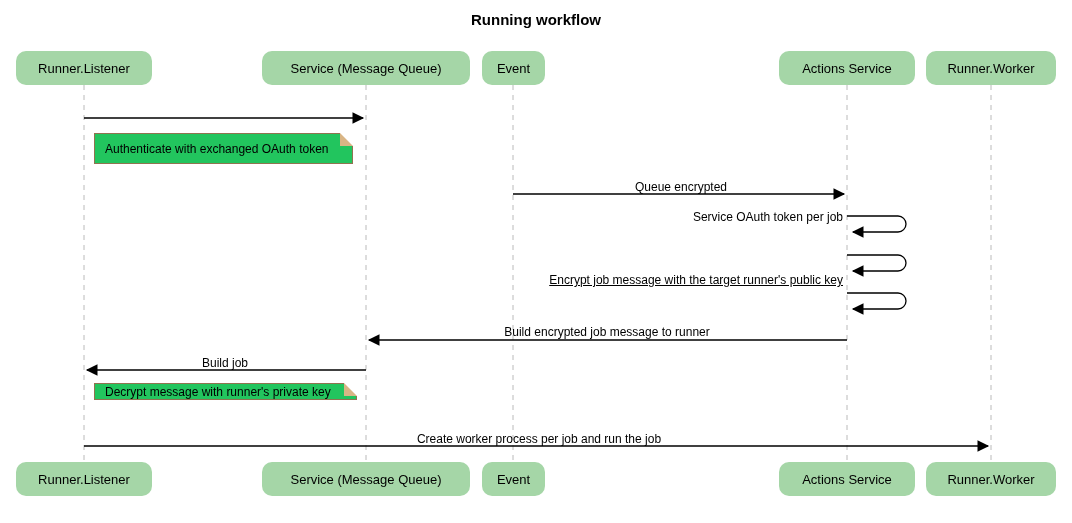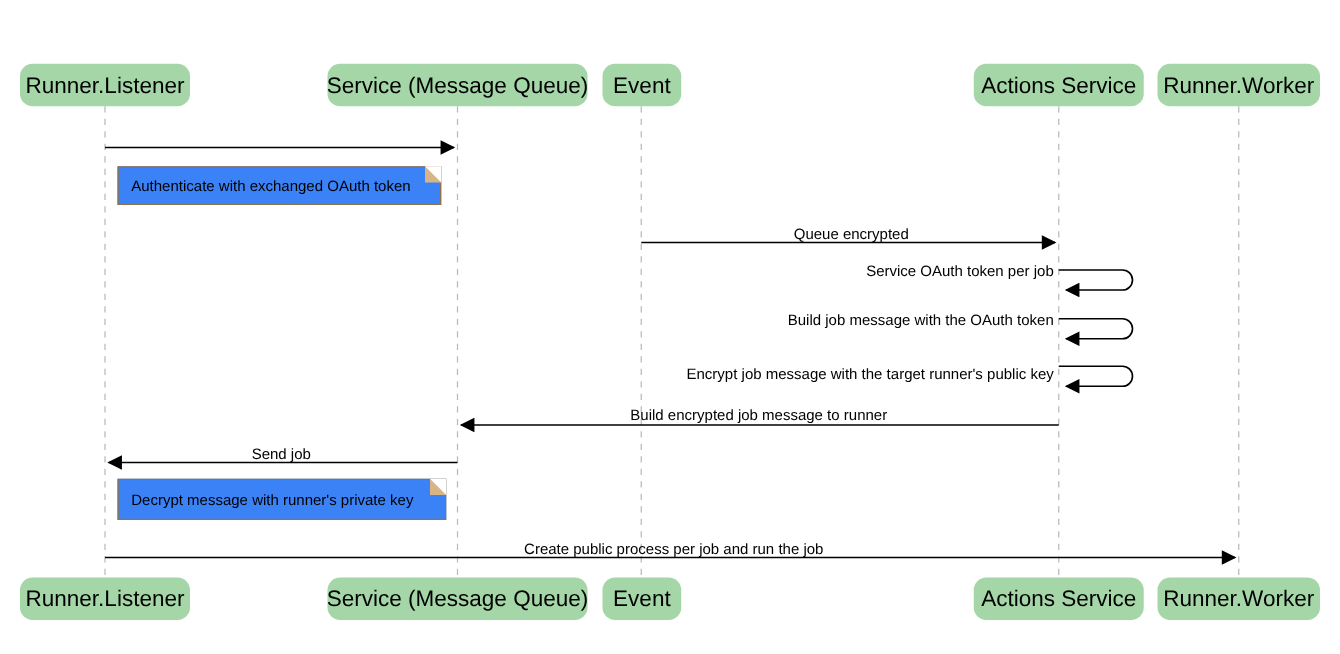--- a/index.html
+++ b/index.html
@@ -13,46 +13,47 @@
   }
   .title{
     position:absolute;top:11px;left:0;width:1072px;
     text-align:center;font-size:15px;font-weight:bold;
   }
   .layer{position:absolute;top:0;left:0;}
   .actor{
     position:absolute;height:34px;
     background:#A5D6A7;border-radius:10px;
     display:flex;align-items:center;justify-content:center;
-    font-size:18px;white-space:nowrap;
+    font-size:13px;white-space:nowrap;
   }
   .msg{
     position:absolute;font-size:12px;line-height:14px;white-space:nowrap;
   }
   .msg.center{transform:translateX(-50%);}
   .msg.rightalign{text-align:right;}
   .note{
     position:absolute;
-    background:#3b82f6;border:1px solid #8F7350;
+    background:#22c55e;border:1px solid #8F7350;
     font-size:12px;line-height:14px;white-space:nowrap;
     display:flex;align-items:center;padding-left:10px;
     box-sizing:border-box;
   }
   .note::before{
     content:"";position:absolute;top:-1px;right:-1px;
     border-style:solid;border-width:0 13px 13px 0;
     border-color:#ffffff #ffffff #D9B585 #D9B585;
   }
   svg{display:block;}
 </style>
 </head>
 <body>
 
 <div class="canvas">
 
+  <div class="title">Running workflow</div>
 
   <svg class="layer" width="1072" height="523" viewBox="0 0 1072 523">
     <defs>
       <marker id="arrow" viewBox="0 0 10 10" refX="9" refY="5" markerWidth="11" markerHeight="9" orient="auto-start-reverse">
         <path d="M0,0 L10,5 L0,10 z" fill="#000000"></path>
       </marker>
     </defs>
 
     <line x1="84" y1="85" x2="84" y2="462" stroke="#BABABA" stroke-width="1" stroke-dasharray="5 5"></line>
     <line x1="366" y1="85" x2="366" y2="462" stroke="#BABABA" stroke-width="1" stroke-dasharray="5 5"></line>
@@ -84,30 +85,29 @@
   <div class="actor" style="left:779px; top:51px; width:136px;">
       <span>Actions Service</span>
     </div>
   <div class="actor" style="left:926px; top:51px; width:130px;">
       <span>Runner.Worker</span>
     </div>
 
   <div class="msg center" style="left:217px; top:103px;margin-top:43px;">Get message</div>
   <div class="msg center" style="left:681px; top:180px;">Queue encrypted</div>
   <div class="msg rightalign" style="right:229px; top:210px;">Service OAuth token per job</div>
-  <div class="msg rightalign" style="right:229px; top:249px;">Build job message with the OAuth token</div>
-  <div class="msg rightalign" style="right:229px; top:292px;">Encrypt job message with the target runner's public key</div>
+  <div class="msg rightalign" style="right:229px; top:273px;text-decoration:underline;">Encrypt job message with the target runner's public key</div>
   <div class="msg center" style="left:607px; top:325px;">Build encrypted job message to runner</div>
-  <div class="msg center" style="left:225px; top:356px;">Send job</div>
-  <div class="msg center" style="left:539px; top:432px;">Create public process per job and run the job</div>
+  <div class="msg center" style="left:225px; top:356px;">Build job</div>
+  <div class="msg center" style="left:539px; top:432px;">Create worker process per job and run the job</div>
 
   <div class="note" style="left:94px; top:133px; width:259px; height:31px;">
     <span>Authenticate with exchanged OAuth token</span>
   </div>
-  <div class="note" style="left:94px; top:383px; width:263px; height:33px;">
+  <div class="note" style="left:94px; top:383px; width:263px; height:17px;">
     <span>Decrypt message with runner's private key</span>
   </div>
 
   <div class="actor" style="left:16px;  top:462px; width:136px;">
       <span>Runner.Listener</span>
     </div>
   <div class="actor" style="left:262px; top:462px; width:208px;">
       <span>Service (Message Queue)</span>
     </div>
   <div class="actor" style="left:482px; top:462px; width:63px;">

